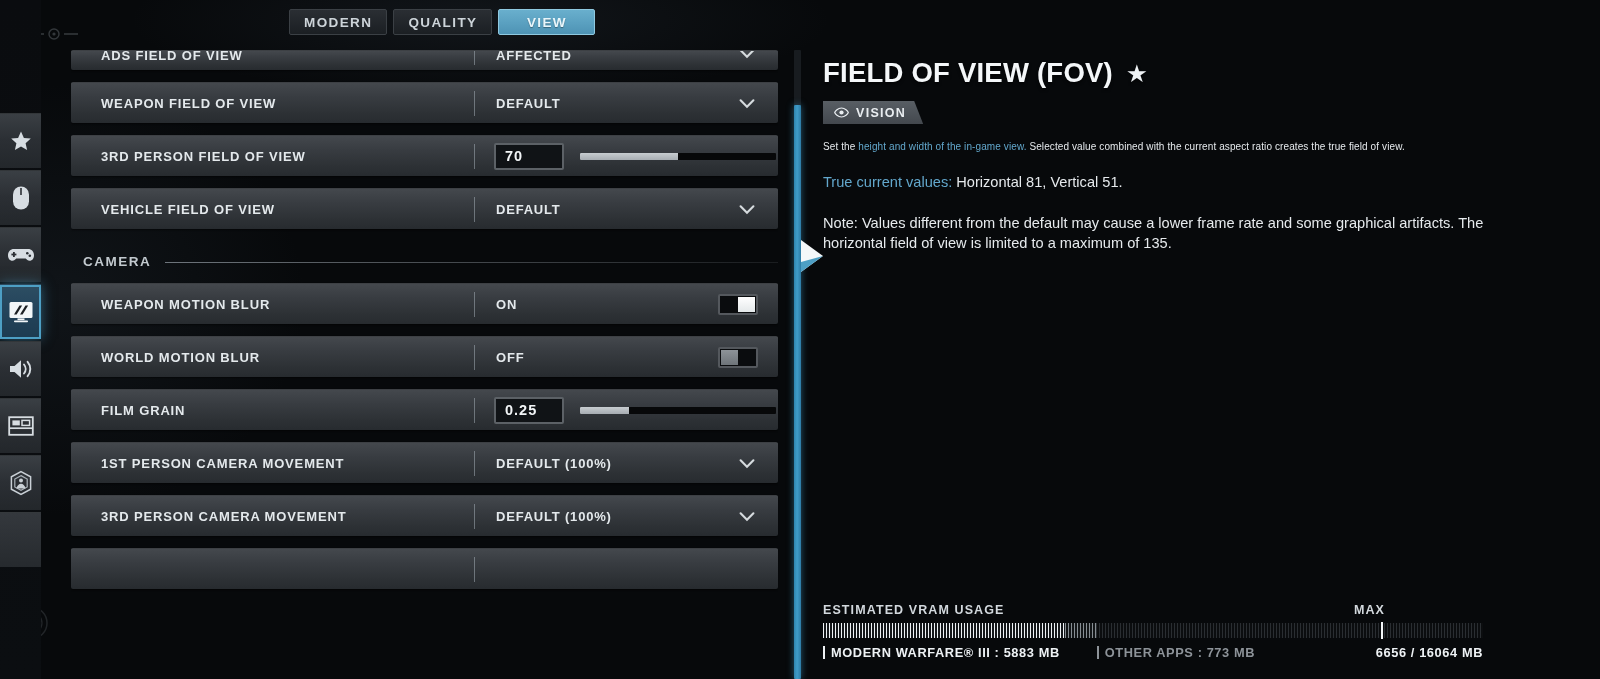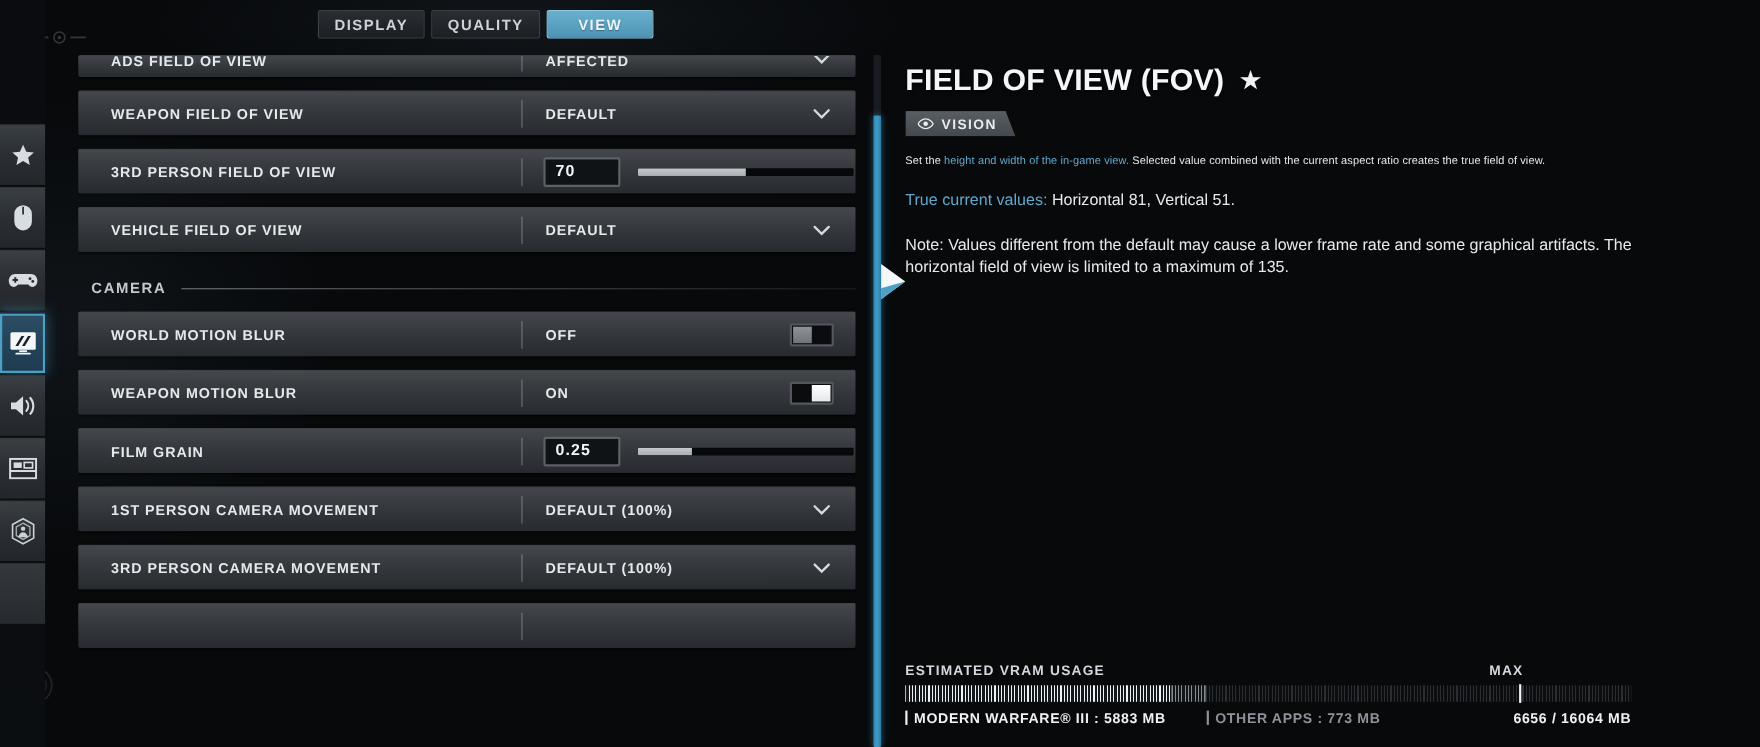--- a/index.html
+++ b/index.html
@@ -298,21 +298,21 @@
       <circle cx="13" cy="10.6" r="2" fill="#c9d0d6"></circle>
       <path d="M8.4 18.4c1-3 2.6-4.6 4.6-4.6s3.6 1.6 4.6 4.6z" fill="#c9d0d6"></path>
     </svg>
   </div>
   <div class="rail-item blank">
     <span></span>
   </div>
 </div>
 
 <div id="tabbar">
-  <div class="tab">DISPLAY</div>
+  <div class="tab">MODERN</div>
   <div class="tab">QUALITY</div>
   <div class="tab active">VIEW</div>
 </div>
 
 <div id="list">
 
   <div class="row clipped-top">
     <div class="row-label">ADS FIELD OF VIEW</div>
     <div class="row-sep"></div>
     <div class="row-value">AFFECTED</div>
@@ -353,36 +353,36 @@
       </svg>
     </div>
   </div>
 
   <div class="section">
     <span class="section-title">CAMERA</span>
     <span class="section-line"></span>
   </div>
 
   <div class="row">
-    <div class="row-label">WORLD MOTION BLUR</div>
-    <div class="row-sep"></div>
-    <div class="row-value">OFF</div>
-    <div class="row-right">
-      <div class="toggle off">
+    <div class="row-label">WEAPON MOTION BLUR</div>
+    <div class="row-sep"></div>
+    <div class="row-value">ON</div>
+    <div class="row-right">
+      <div class="toggle on">
         <div class="knob"></div>
       </div>
     </div>
   </div>
 
   <div class="row">
-    <div class="row-label">WEAPON MOTION BLUR</div>
-    <div class="row-sep"></div>
-    <div class="row-value">ON</div>
-    <div class="row-right">
-      <div class="toggle on">
+    <div class="row-label">WORLD MOTION BLUR</div>
+    <div class="row-sep"></div>
+    <div class="row-value">OFF</div>
+    <div class="row-right">
+      <div class="toggle off">
         <div class="knob"></div>
       </div>
     </div>
   </div>
 
   <div class="row">
     <div class="row-label">FILM GRAIN</div>
     <div class="row-sep"></div>
     <div class="stepper">0.25</div>
     <div class="slider">

